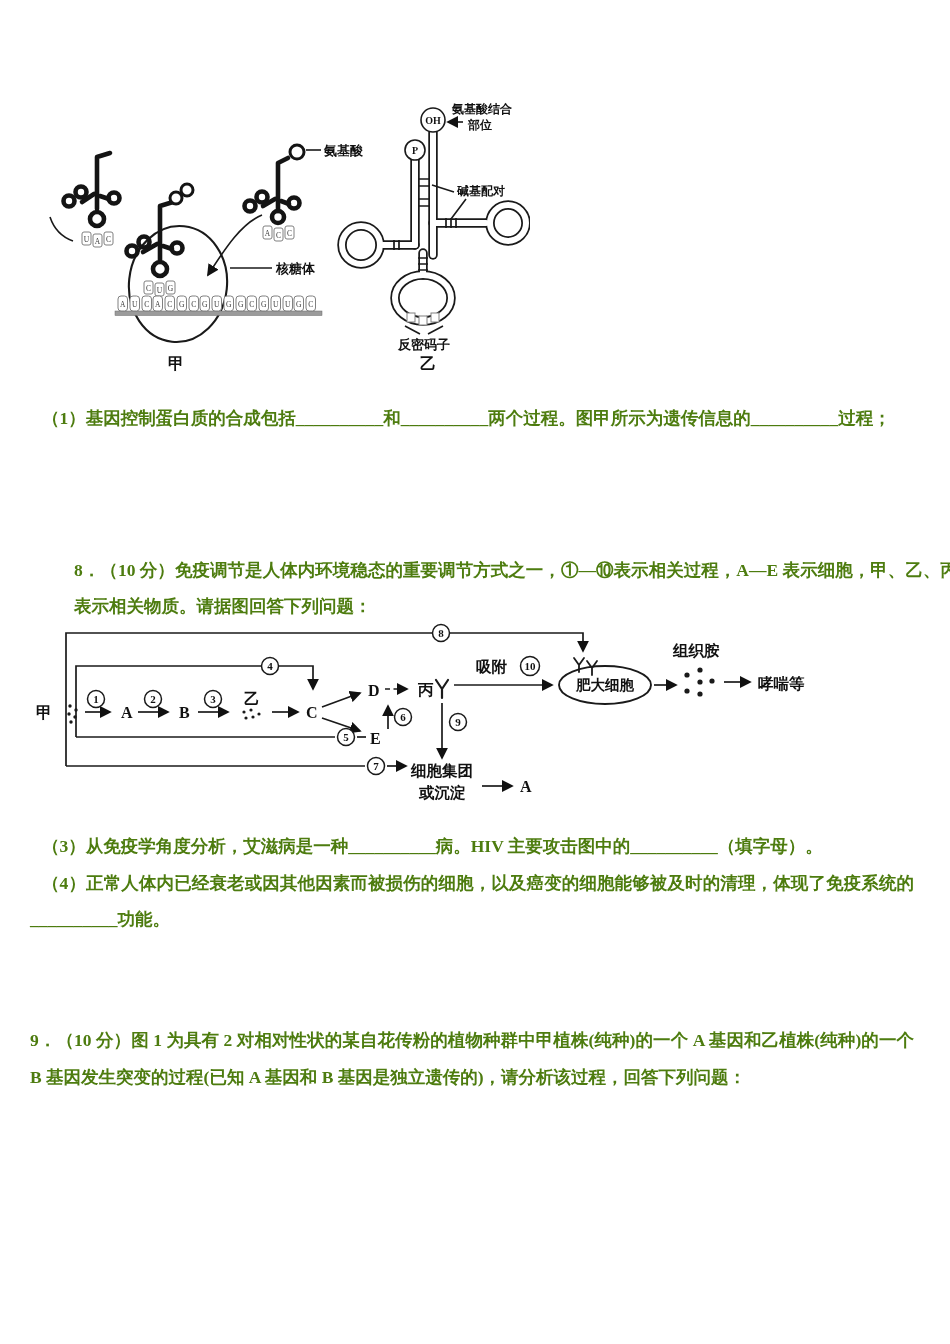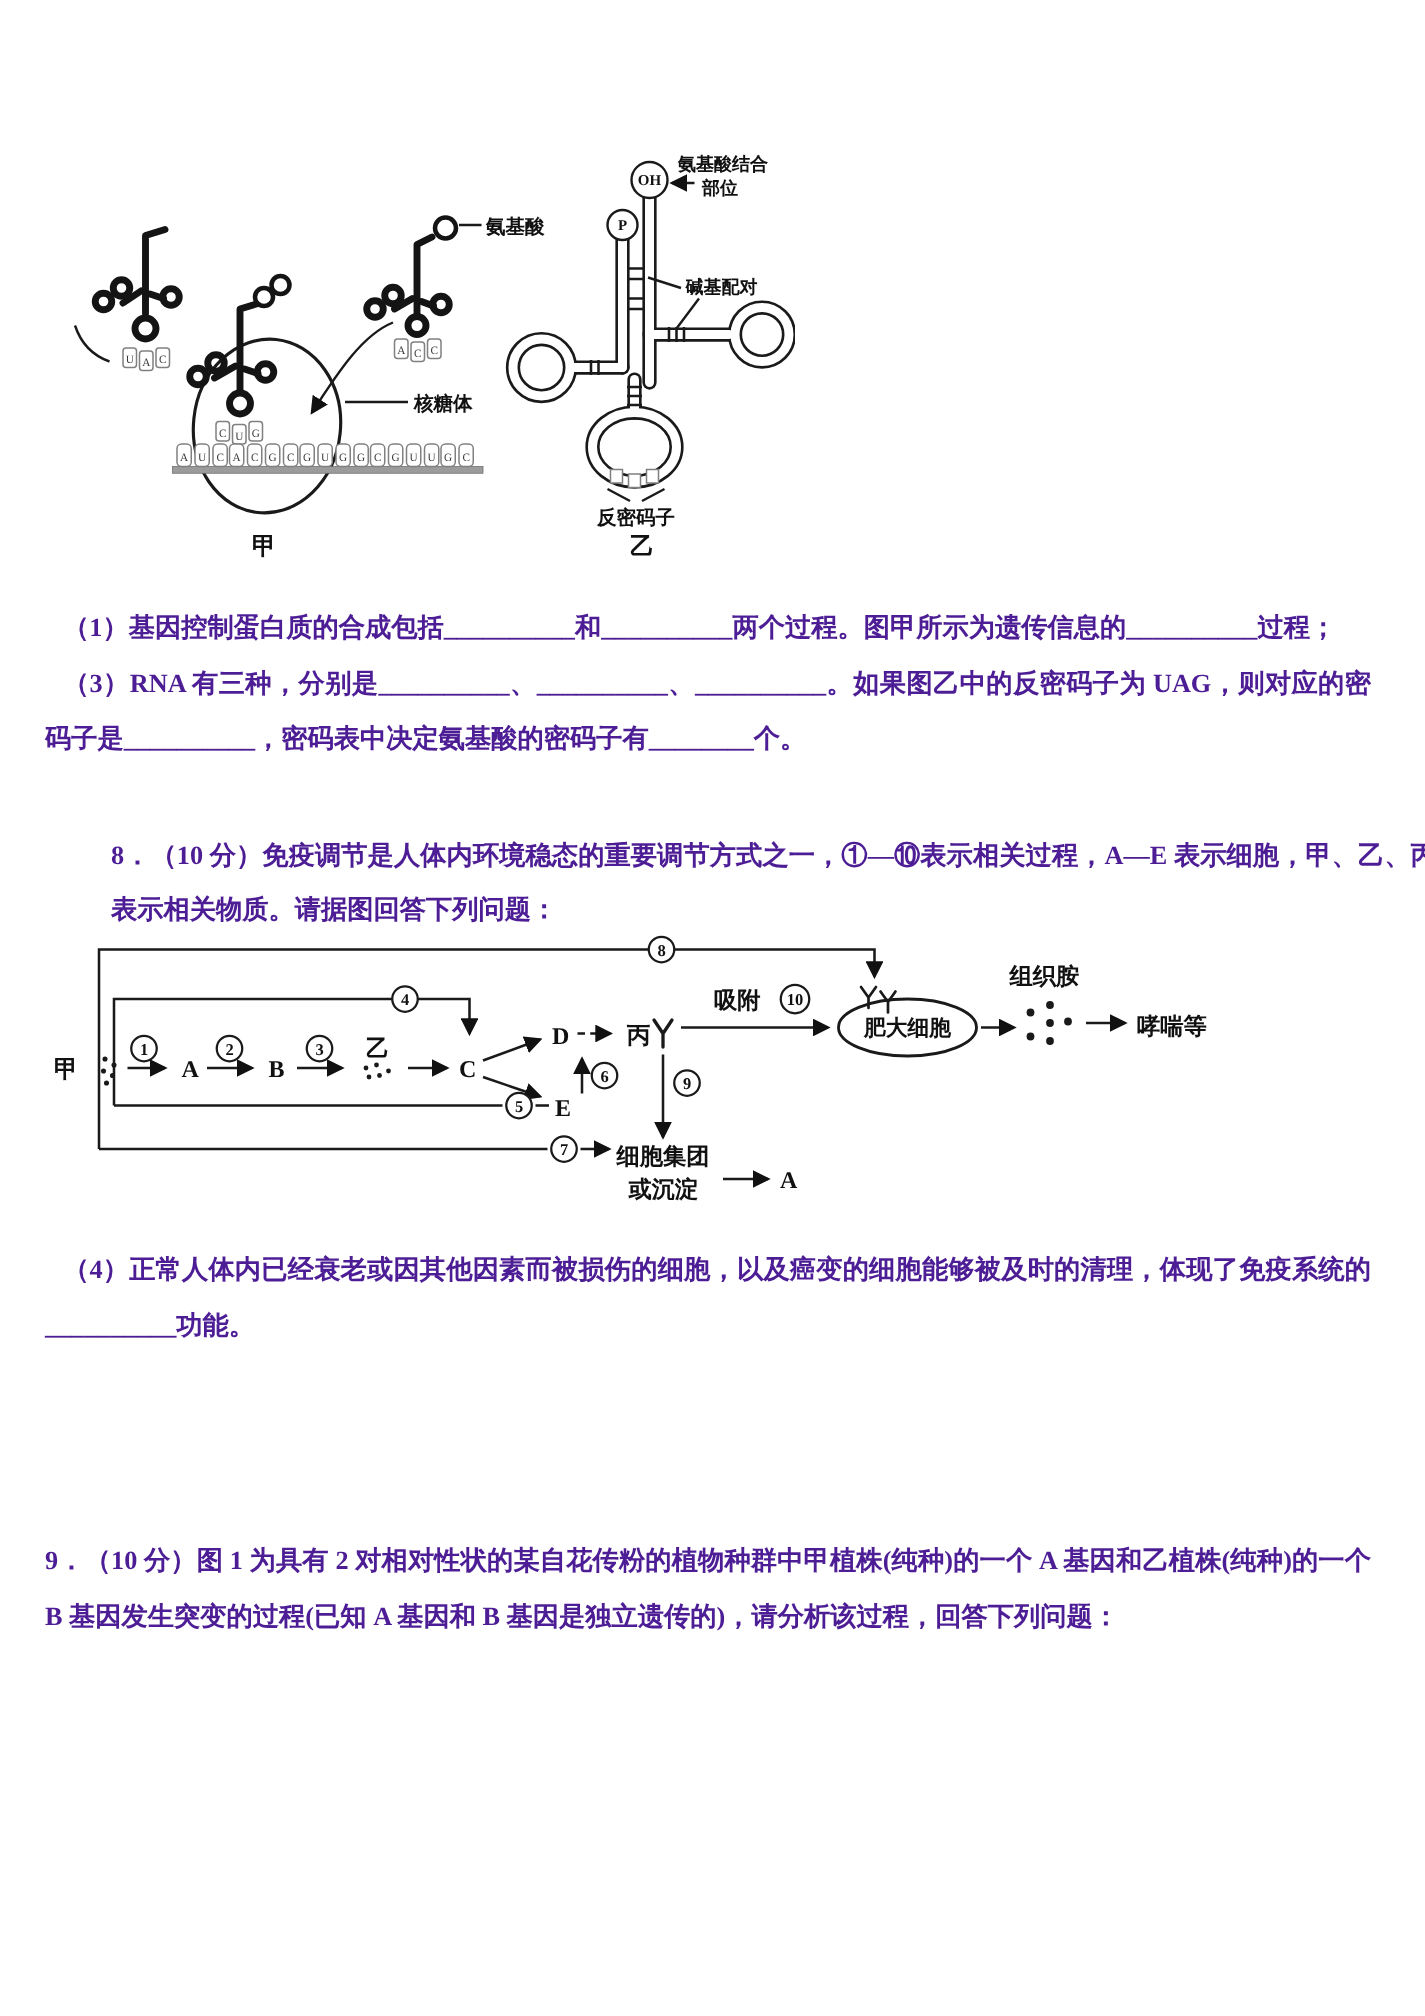--- a/index.html
+++ b/index.html
@@ -5,21 +5,21 @@
   html,body{margin:0;padding:0;}
   body{
     width:950px;height:1344px;position:relative;background:#ffffff;
     font-family:"Liberation Serif","DejaVu Serif",serif;color:#000;
     overflow:hidden;
   }
   .abs{position:absolute;}
   .tblock{
     position:absolute;left:30px;width:884px;
     font-size:17.5px;font-weight:bold;line-height:37px;
-    text-align:justify;color:#4c1d95;
+    text-align:justify;color:#4d7c0f;
   }
   .tblock p{margin:0;}
   .tblock p.ind{text-indent:12px;}
   #q8stem{line-height:36px;margin-left:44px;}
   #q8items{line-height:36.5px;}
   #q9{line-height:37px;}
   
   svg text{fill:#111;font-family:"Liberation Serif","DejaVu Serif",serif;}
   .zh{font-size:13px;font-weight:bold;}
   .zh2{font-size:15.5px;font-weight:bold;}
@@ -198,21 +198,20 @@
     <rect class="tabr" x="401" y="218" width="8" height="9"></rect>
     <path class="thin" d="M 375,231 L 390,239 M 413,231 L 398,239"></path>
   </g>
   <text class="zh" x="368" y="254">反密码子</text>
 
   <text class="cap" x="390" y="274">乙</text>
 </svg>
 
 <div class="tblock" id="q7" style="top:400px">
   <p class="ind">（1）基因控制蛋白质的合成包括__________和__________两个过程。图甲所示为遗传信息的__________过程；</p>
-  <p class="ind">（3）RNA 有三种，分别是__________、__________、__________。如果图乙中的反密码子为 UAG，则对应的密码子是__________，密码表中决定氨基酸的密码子有________个。</p>
 </div>
 
 <div class="tblock" id="q8stem" style="top:552px">
   <p>8．（10 分）免疫调节是人体内环境稳态的重要调节方式之一，①—⑩表示相关过程，A—E 表示细胞，甲、乙、丙表示相关物质。请据图回答下列问题：</p>
 </div>
 
 <svg class="abs" style="left:30px;top:618px" width="880" height="198" viewBox="0 0 880 198" xmlns="http://www.w3.org/2000/svg">
   <defs>
     <marker id="ah-b" viewBox="0 0 10 10" refX="8.5" refY="5" markerWidth="7" markerHeight="7" orient="auto-start-reverse">
       <path d="M0,0 L10,5 L0,10 z" fill="#111"></path>
@@ -336,18 +335,19 @@
   <text class="cell" x="490" y="174">A</text>
 
   
   <g class="badge">
       <circle cx="411" cy="15" r="8.5"></circle>
       <text x="411" y="19">8</text>
     </g>
 </svg>
 
 <div class="tblock" id="q8items" style="top:828px">
+  <p class="ind">（3）从免疫学角度分析，艾滋病是一种__________病。HIV 主要攻击图中的__________（填字母）。</p>
   <p class="ind">（4）正常人体内已经衰老或因其他因素而被损伤的细胞，以及癌变的细胞能够被及时的清理，体现了免疫系统的__________功能。</p>
 </div>
 
 <div class="tblock" id="q9" style="top:1022px">
   <p>9．（10 分）图 1 为具有 2 对相对性状的某自花传粉的植物种群中甲植株(纯种)的一个 A 基因和乙植株(纯种)的一个 B 基因发生突变的过程(已知 A 基因和 B 基因是独立遗传的)，请分析该过程，回答下列问题：</p>
 </div>
 
 </body></html>

